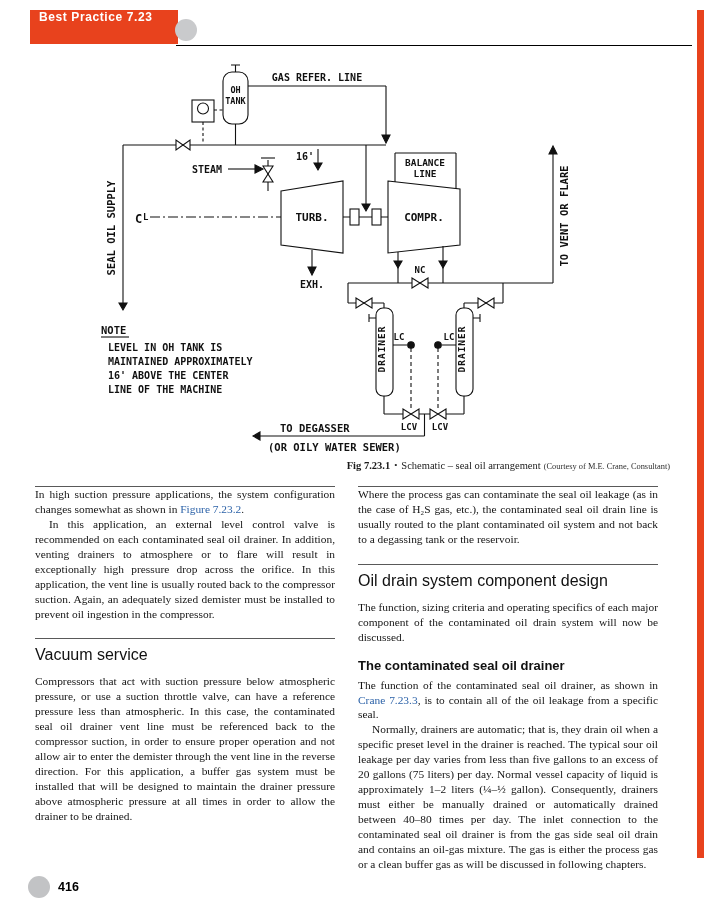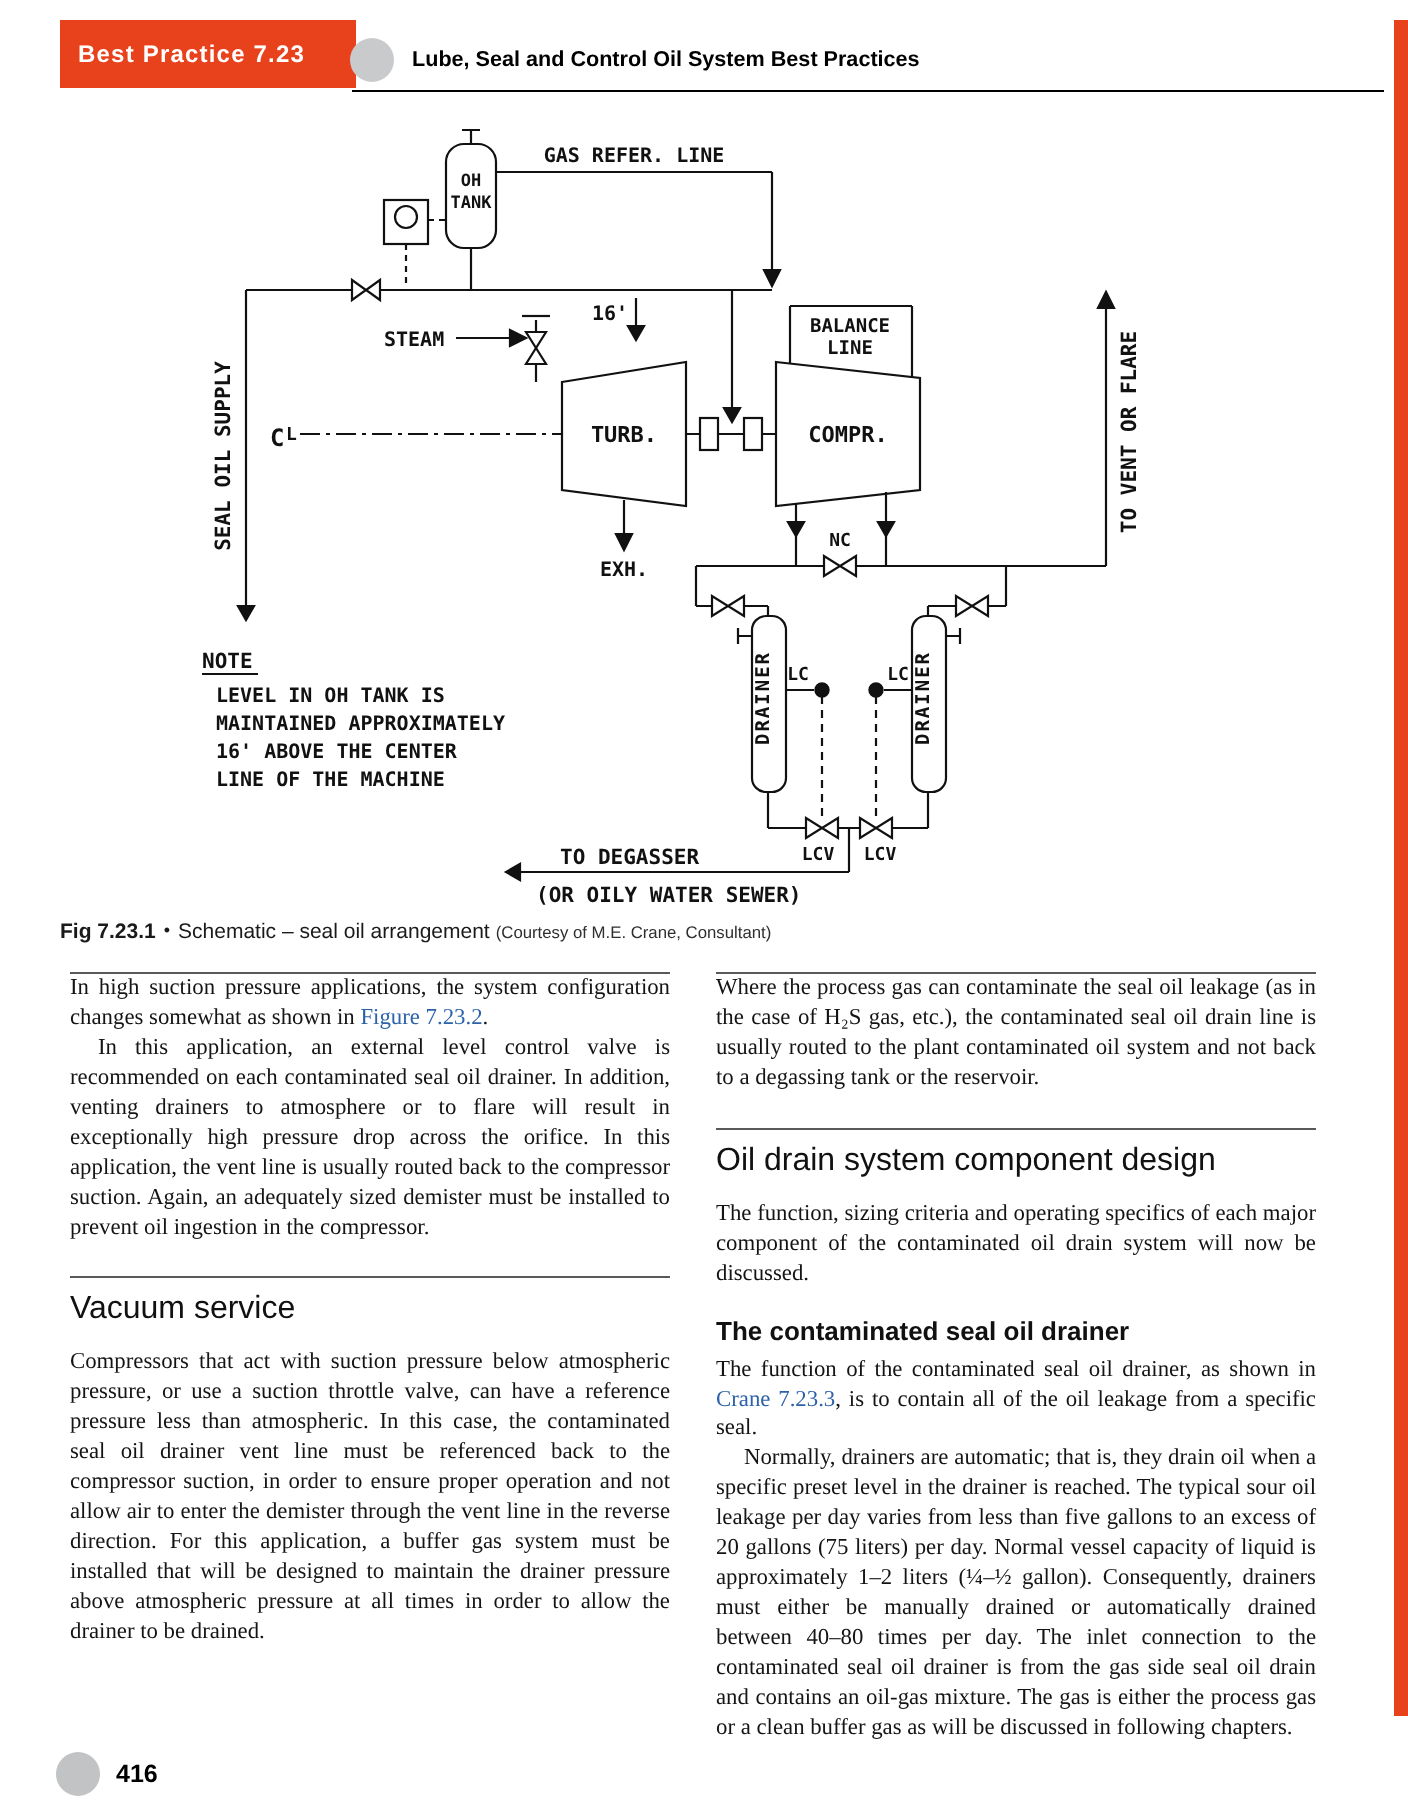--- a/index.html
+++ b/index.html
@@ -3,33 +3,33 @@
 <meta charset="utf-8">
 <style>
   html,body{margin:0;padding:0;}
   body{width:704px;height:900px;background:#fff;position:relative;font-family:"Liberation Serif",serif;color:#141414;}
   .page{position:absolute;inset:0;overflow:hidden;background:#fff;}
 
   
   .red-edge{position:absolute;right:0;top:10px;width:7px;height:848px;background:#e8421d;}
   .bp-badge{position:absolute;left:30px;top:10px;width:148px;height:34px;background:#e8421d;color:#fff;
     font-family:"Liberation Sans",sans-serif;font-weight:700;font-size:12px;letter-spacing:.6px;
-    display:flex;align-items:center;padding-left:9px;box-sizing:border-box;}
+    display:flex;align-items:flex-start;padding-left:9px;box-sizing:border-box;}
   .header-circle{position:absolute;left:175px;top:19px;width:22px;height:22px;border-radius:50%;background:#c9cacc;}
   .header-title{position:absolute;left:206px;top:24px;font-family:"Liberation Sans",sans-serif;
     font-weight:700;font-size:10.8px;color:#000;}
   .header-rule{position:absolute;left:176px;top:45px;width:516px;height:1px;background:#000;}
 
   
   .figure{position:absolute;left:88px;top:56px;width:540px;height:400px;}
   .figure svg{width:100%;height:100%;display:block;}
   .figure text{font-family:"DejaVu Sans Mono",monospace;font-weight:700;fill:#111;}
 
-  .caption{position:absolute;left:30px;top:460px;width:640px;font-family:Liberation Sans, sans-serif;
-    font-size:10.5px;color:#1a1a1a;white-space:nowrap;}
+  .caption{position:absolute;left:30px;top:460px;width:640px;font-family:Liberation Serif, serif;
+    font-size:10.5px;color:#1a1a1a;white-space:nowrap;text-align:right;}
   .cap-label{font-weight:700;}
   .cap-bullet{margin:0 4px;font-size:9px;vertical-align:1px;}
   .cap-courtesy{font-size:8.4px;color:#2e2e2e;margin-left:3px;}
 
   
   .columns{position:absolute;left:35px;top:486px;width:624px;display:flex;gap:23px;}
   .col{width:300px;}
   .section{margin-bottom:17px;}
   .sec-rule{border:0;border-top:1px solid #595959;margin:0;}
   h2{font-family:"Liberation Sans",sans-serif;font-size:16px;font-weight:400;color:#111;margin:7px 0 10px;}
@@ -46,21 +46,20 @@
 <body>
 
 <div class="page">
 
   <div class="red-edge"></div>
 
   <div class="bp-badge">
     <span>Best Practice 7.23</span>
   </div>
   <div class="header-circle"></div>
-  <div class="header-title">Lube, Seal and Control Oil System Best Practices</div>
   <div class="header-rule"></div>
 
   <div class="figure">
     <svg viewBox="0 0 540 400">
       <g stroke="#111" stroke-width="1.1" fill="none">
 
         <path d="M35,89 H298"></path>
         <path d="M35,89 V249"></path>
         <polygon points="31,247 39,247 35,254" fill="#111"></polygon>
 

